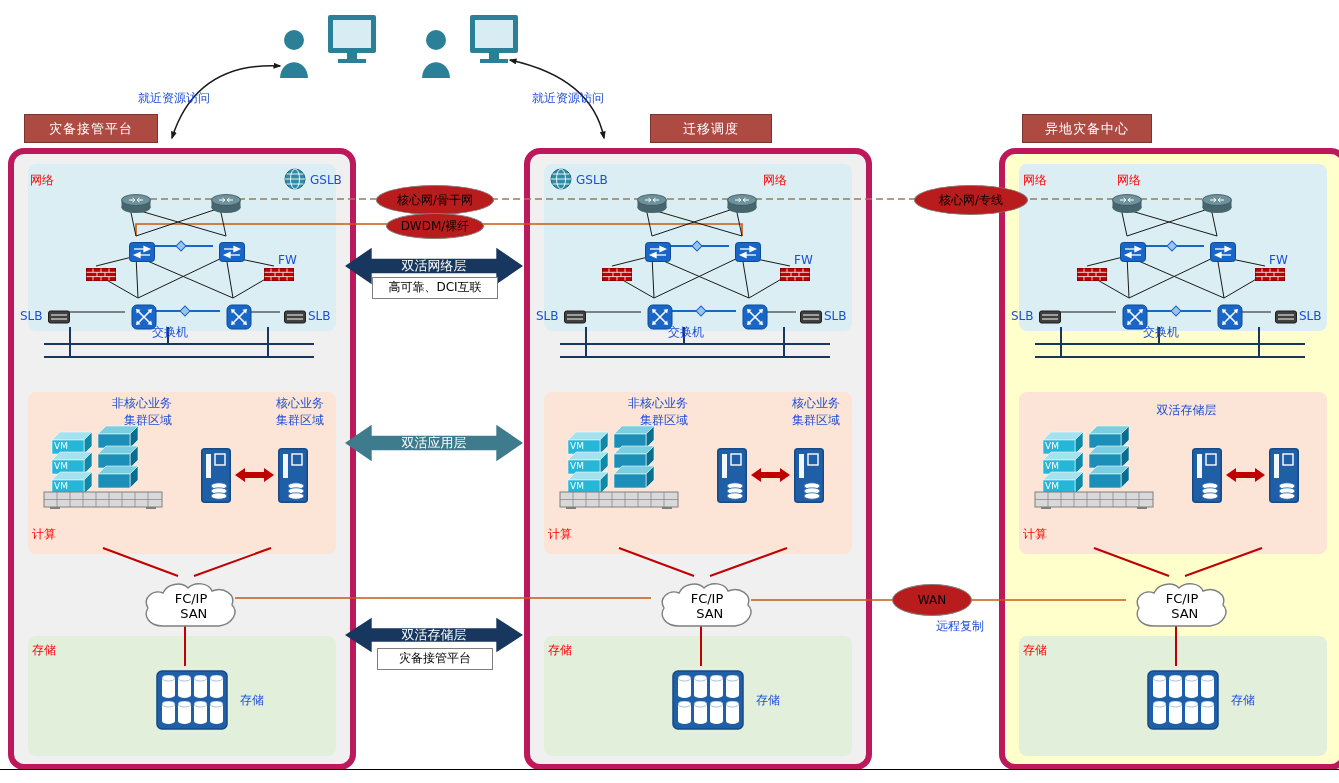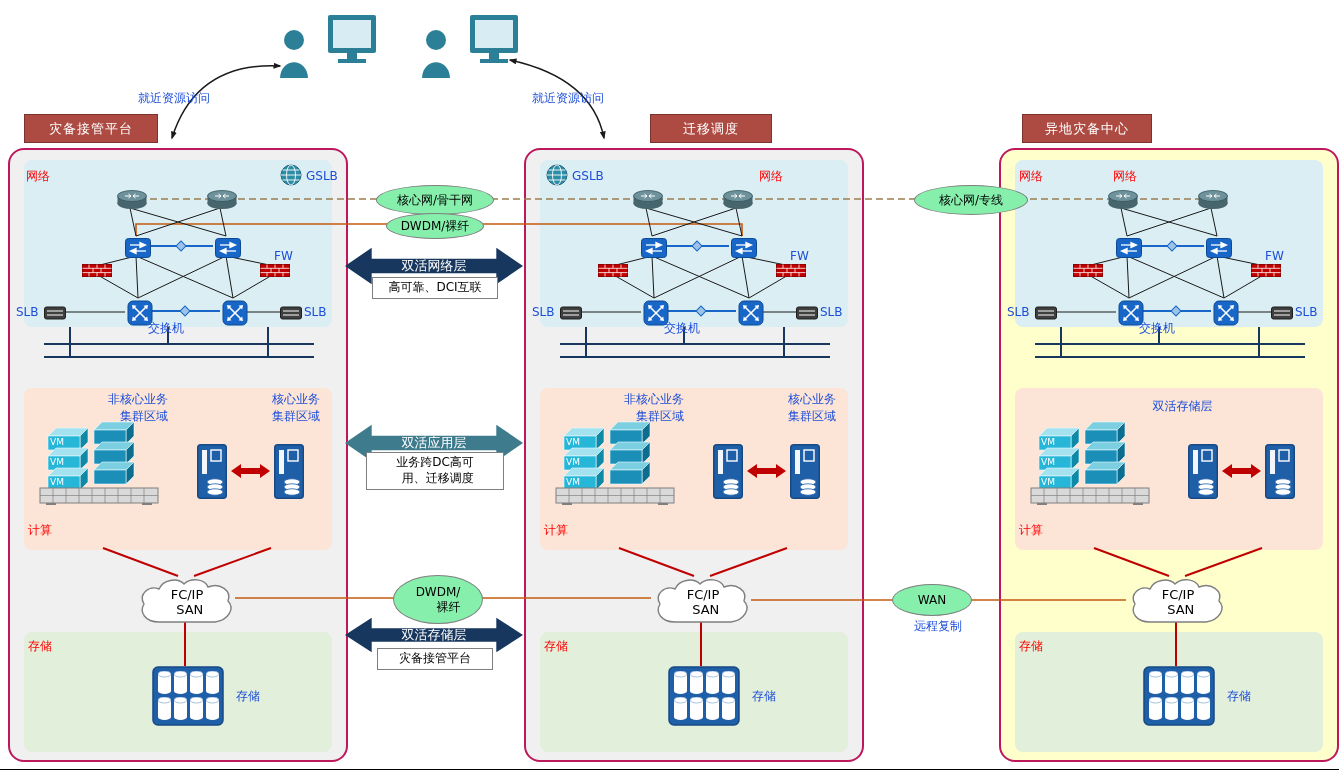--- a/index.html
+++ b/index.html
@@ -1,28 +1,28 @@
 <!DOCTYPE html>
 <html><head>
 <meta charset="utf-8">
 <style>
   html,body{margin:0;padding:0;background:#fff;font-family:"DejaVu Sans","Liberation Sans",sans-serif;}
   #canvas{position:relative;width:1339px;height:783px;background:#fff;overflow:hidden;}
-  .center{position:absolute;top:148px;width:336px;height:610px;background:#f0f0f0;border:2px solid #be185d;border-radius:16px;}
+  .center{position:absolute;top:148px;width:336px;height:610px;background:#f0f0f0;border:6px solid #be185d;border-radius:16px;}
   .center.alt{background:#ffffcc;}
   .zone{position:absolute;left:14px;width:308px;border-radius:8px;z-index:1;}
   .zone-net{top:10px;height:167px;background:#daeef3;}
   .zone-compute{top:238px;height:162px;background:#fce4d6;}
   .zone-storage{top:482px;height:120px;background:#e2efda;}
   .red-label{position:absolute;color:#ff0000;font-size:12px;z-index:3;white-space:nowrap;}
   .lbl{position:absolute;font-size:12px;color:#1d4ed8;z-index:3;white-space:nowrap;}
   .pre{white-space:pre-line !important;text-align:right;}
   .icon{position:absolute;z-index:3;line-height:0;}
   .banner{position:absolute;top:114px;height:27px;background:#ad4a42;border:1px solid #7c332e;color:#fff;font-size:13px;display:flex;align-items:center;justify-content:center;z-index:4;letter-spacing:1px;}
-  .ellipse{position:absolute;background:#86efac;border:1px solid #7f7f7f;border-radius:50%;display:flex;align-items:center;justify-content:center;font-size:12px;z-index:4;line-height:1.2;}
+  .ellipse{position:absolute;background:#b91c1c;border:1px solid #7f7f7f;border-radius:50%;display:flex;align-items:center;justify-content:center;font-size:12px;z-index:4;line-height:1.2;}
   .subbox{position:absolute;background:#fff;border:1px solid #7f7f7f;font-size:12px;display:flex;align-items:center;justify-content:center;z-index:4;line-height:1.3;}
   .dblarrow{position:absolute;color:#fff;font-size:13px;display:flex;align-items:center;justify-content:center;z-index:4;
     clip-path:polygon(0% 50%,15% 2%,15% 31%,85% 31%,85% 2%,100% 50%,85% 98%,85% 69%,15% 69%,15% 98%);}
   .navy{background:#17375e;}
   .tealarr{background:#3e7b8c;}
   #overlay{position:absolute;left:0;top:0;z-index:2;}
   .vm-txt{position:absolute;width:28px;font-size:9px;color:#fff;z-index:4;line-height:10px;}
   .cloud-txt{position:absolute;display:flex;align-items:center;justify-content:center;font-size:13px;z-index:4;}
   .bottom-rule{position:absolute;left:0;top:769px;width:1339px;height:1px;background:#000;z-index:5;}
 </style>
@@ -544,25 +544,21 @@
   <div class="banner" style="left:1022px;width:128px">异地灾备中心</div>
 
   <div class="ellipse" style="left:376px;top:185px;width:116px;height:28px">核心网/骨干网</div>
   <div class="ellipse" style="left:914px;top:185px;width:112px;height:28px">核心网/专线</div>
   <div class="ellipse" style="left:386px;top:213px;width:96px;height:24px">DWDM/裸纤</div>
 
   <div class="dblarrow navy" style="left:345px;top:247px;width:178px;height:38px">双活网络层</div>
   <div class="subbox" style="left:372px;top:277px;width:124px;height:20px">高可靠、DCI互联</div>
 
   <div class="dblarrow tealarr" style="left:345px;top:424px;width:178px;height:38px">双活应用层</div>
-  <div class="subbox pre" style="left:366px;top:452px;width:136px;height:36px">业务跨DC高可
-用、迁移调度</div>
-
-  <div class="ellipse pre" style="left:393px;top:575px;width:88px;height:47px">DWDM/
-裸纤</div>
+
   <div class="dblarrow navy" style="left:345px;top:617px;width:178px;height:36px">双活存储层</div>
   <div class="subbox" style="left:377px;top:648px;width:114px;height:20px">灾备接管平台</div>
 
   <div class="ellipse" style="left:892px;top:584px;width:78px;height:30px">WAN</div>
-  <div class="lbl" style="left:902px;top:618px;width:60px;text-align:right">远程复制</div>
+  <div class="lbl" style="left:930px;top:618px;width:60px;text-align:center">远程复制</div>
 
   <div class="bottom-rule"></div>
 </div>
 
 </body></html>

